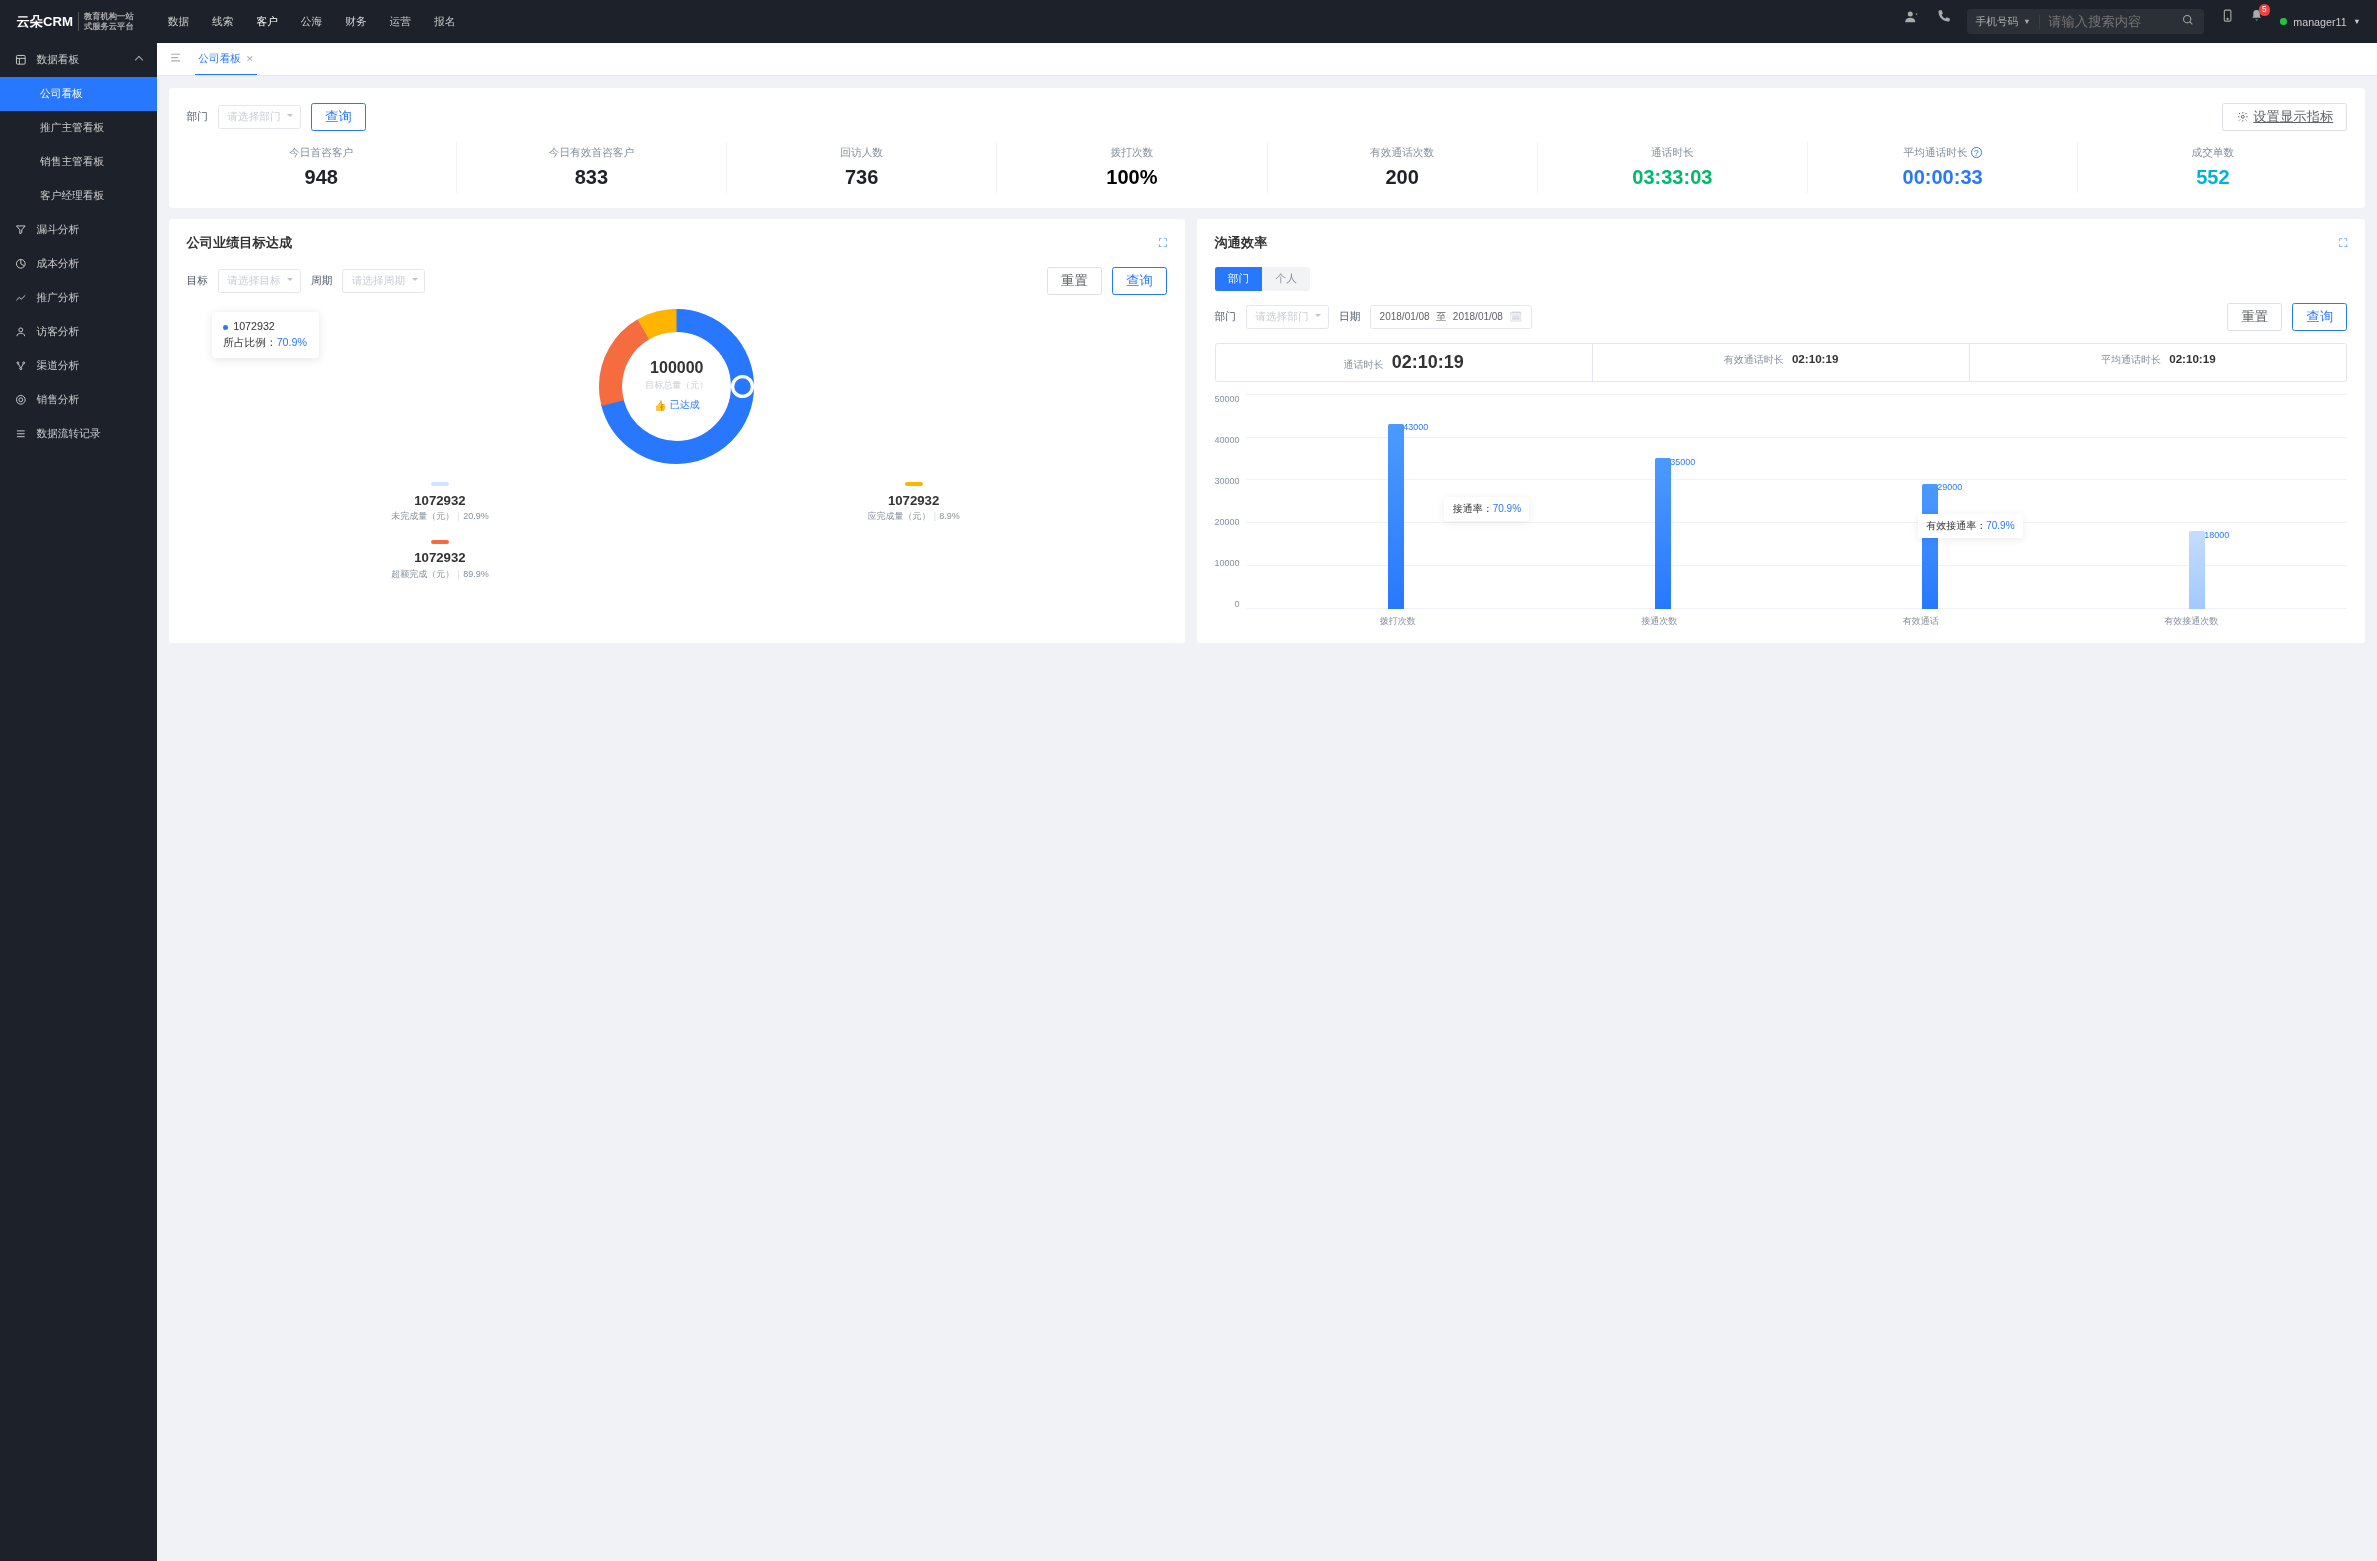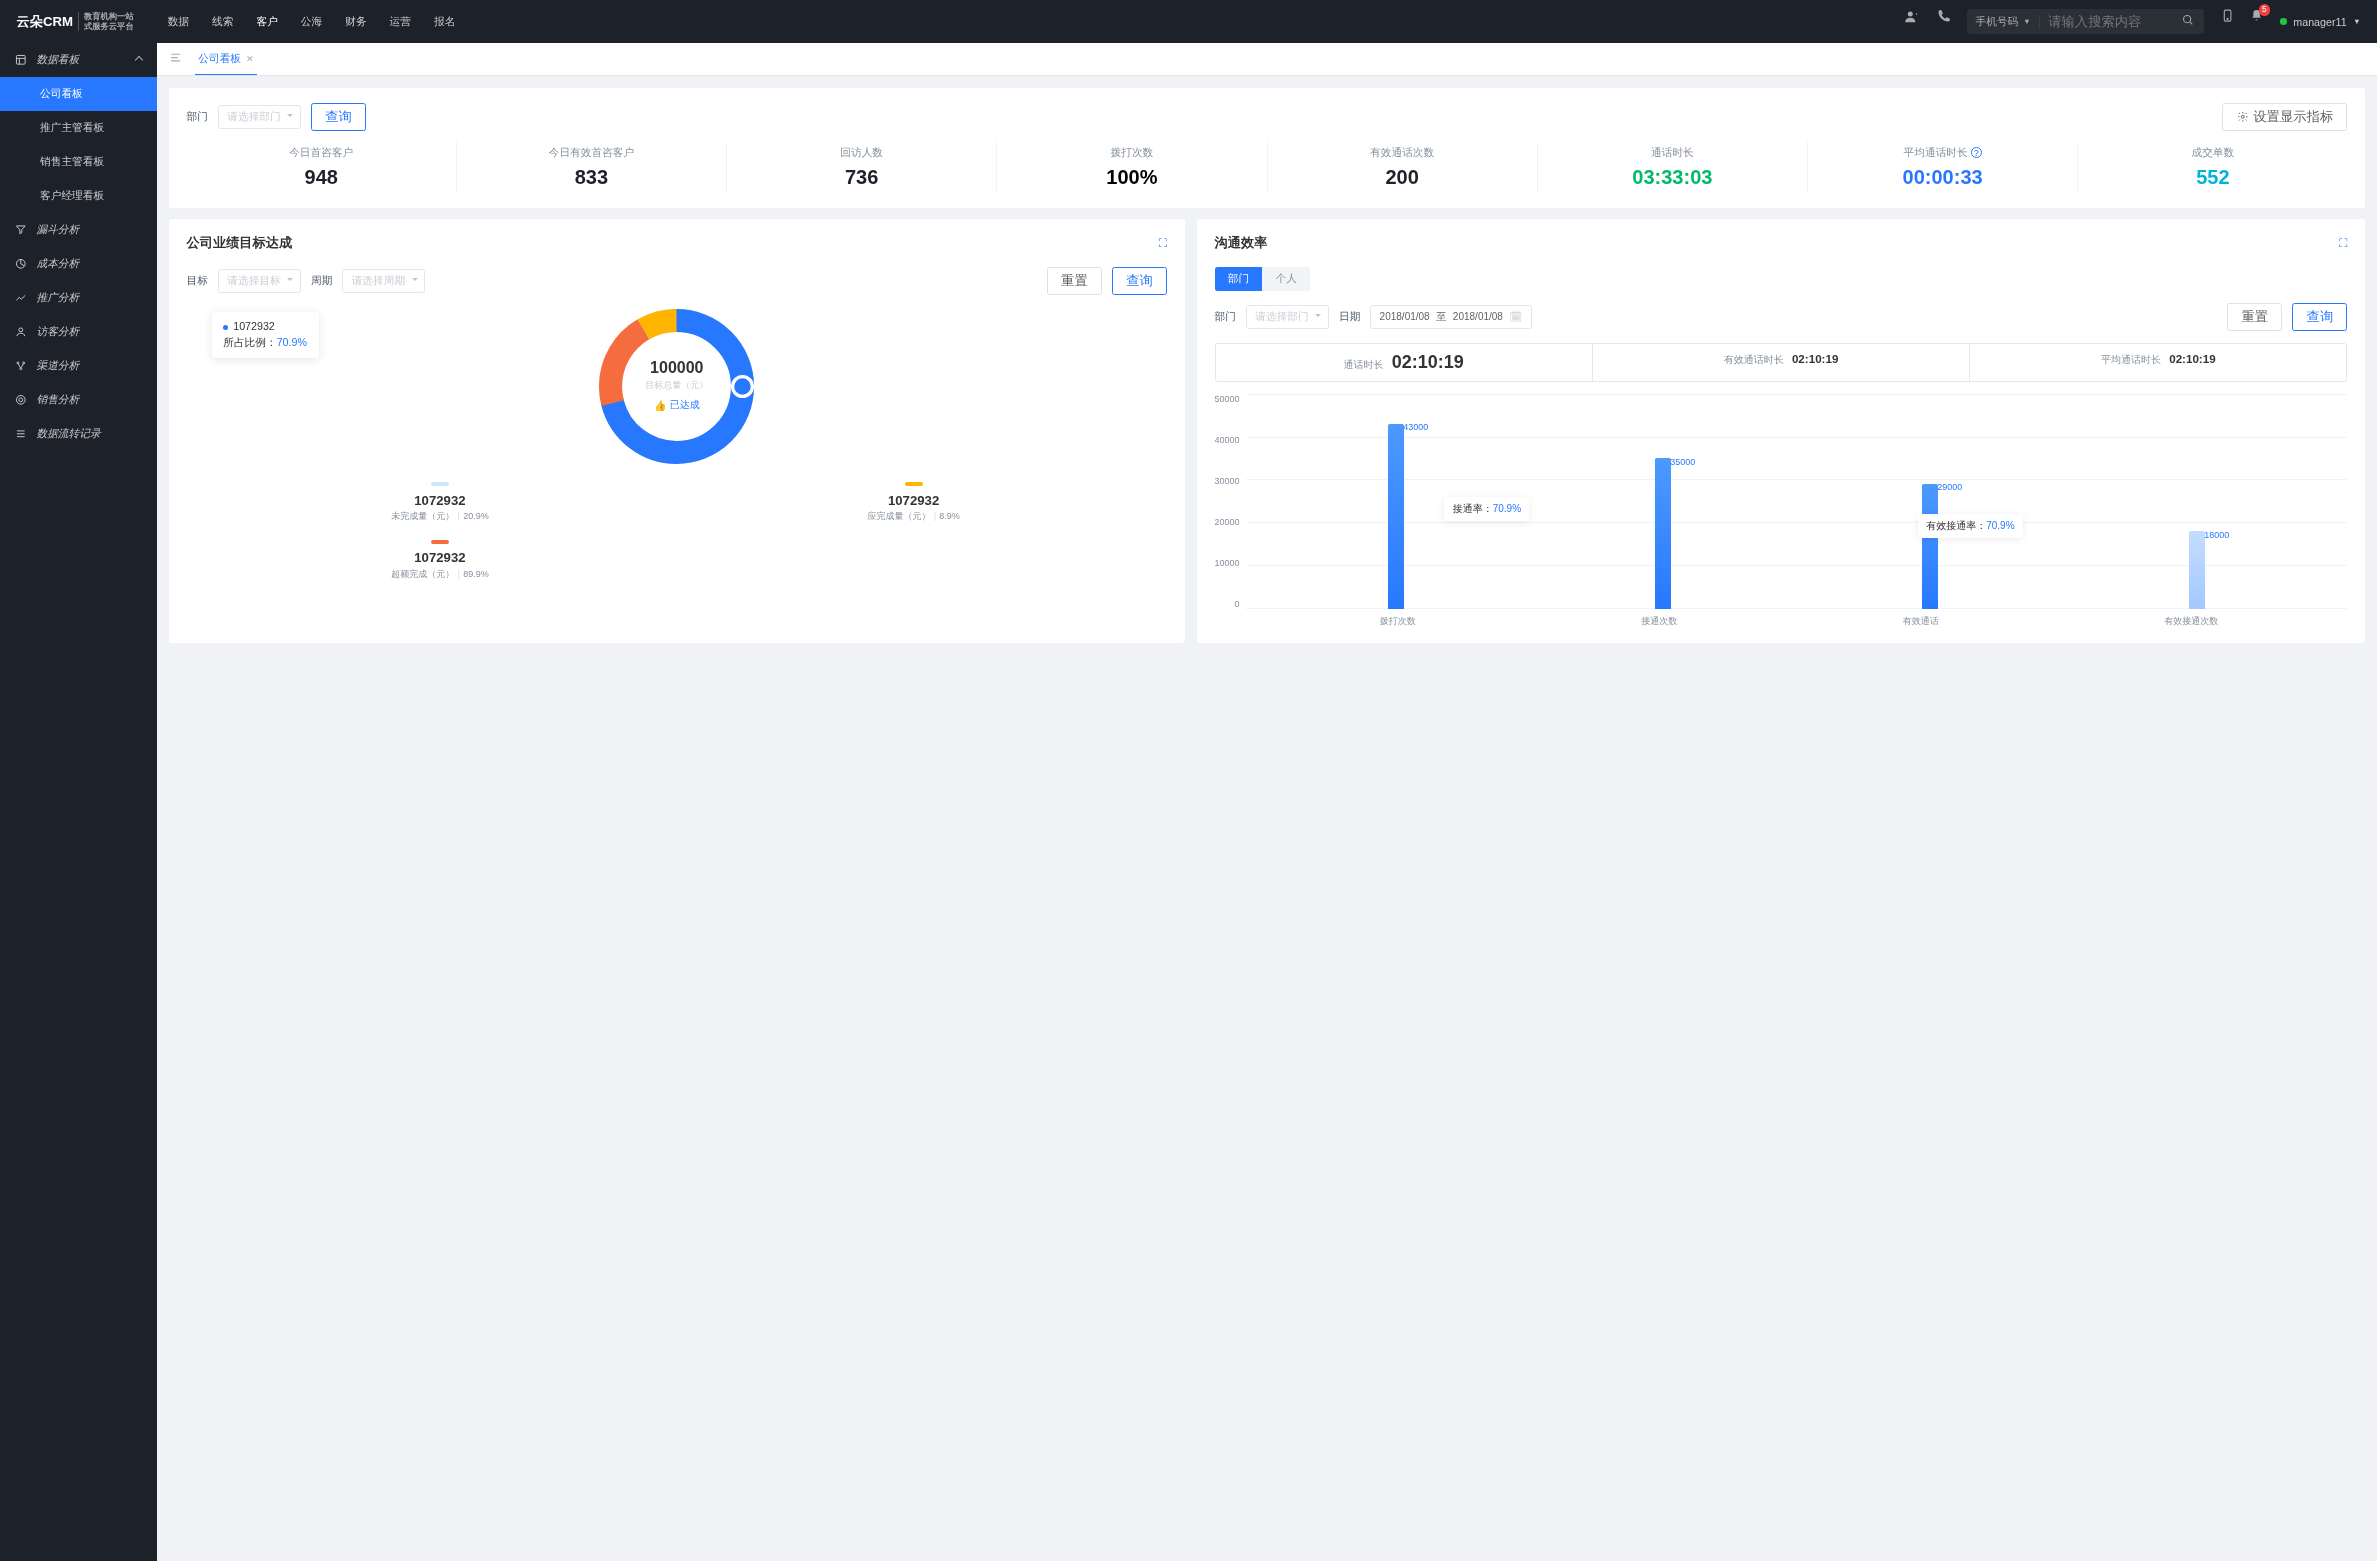--- a/index.html
+++ b/index.html
@@ -18,21 +18,21 @@
 .search-input { background: transparent; border: none; color: #22c55e; padding: 0 8.3px; width: 132px; outline: none; }
 .search-btn { padding: 0 10px; color: #aaa; cursor: pointer; }
 .header-icon { color: #aaa; cursor: pointer; position: relative; }
 .badge { position: absolute; top: -5px; right: -6.6px; background: #f53f3f; color: #fff; font-size: 8.3px; border-radius: 6.6px; padding: 0 3.3px; min-width: 11.6px; text-align: center; line-height: 11.6px; }
 .user { display: flex; align-items: center; gap: 6.6px; color: #ccc; cursor: pointer; }
 .status-dot { width: 6.6px; height: 6.6px; background: #23c343; border-radius: 50%; }
 
 
 .layout { display: flex; height: calc(100vh - 43px); min-height: 697px; }
 .sidebar { width: 157px; background: #1d2129; color: #ccc; overflow-y: auto; flex-shrink: 0; }
-.side-group { display: flex; align-items: center; padding: 10px 15px; cursor: pointer; gap: 8.3px; font-style: italic; }
+.side-group { display: flex; align-items: center; padding: 10px 15px; cursor: pointer; gap: 8.3px; }
 .side-group.open::after { content: ''; margin-left: auto; width: 5px; height: 5px; border-left: 0.8px solid #aaa; border-bottom: 0.8px solid #aaa; transform: rotate(135deg); }
 .side-sub { padding: 10px 15px 10px 40px; cursor: pointer; }
 .side-sub.active { background: #2878ff; color: #fff; }
 .side-icon { width: 13.2px; display: inline-flex; }
 
 
 .main { flex: 1; overflow-y: auto; background: #f0f2f5; }
 .tabs-bar { background: #fff; border-bottom: 0.8px solid #e5e6eb; padding: 0 11.6px; display: flex; align-items: center; height: 33px; gap: 13.2px; }
 .hamburger { color: #aaa; cursor: pointer; }
 .tab { color: #2878ff; border-bottom: 1.7px solid #2878ff; padding: 8.3px 3.3px; display: flex; align-items: center; gap: 5px; }
@@ -43,21 +43,21 @@
 .card-title { font-size: 13.2px; font-weight: 600; margin-bottom: 15px; }
 .card-hd { display: flex; align-items: center; justify-content: space-between; margin-bottom: 15px; }
 .card-hd .card-title { margin: 0; }
 
 .filter-row { display: flex; align-items: center; gap: 10px; }
 .lbl { color: #4e5969; }
 .select { border: 0.8px solid #e5e6eb; border-radius: 2.5px; padding: 4.1px 18px 4.1px 8.3px; color: #c9cdd4; cursor: pointer; position: relative; background: #fff; min-width: 83px; }
 .select::after { content: ''; position: absolute; right: 6.6px; top: 50%; transform: translateY(-50%); border: 3.3px solid transparent; border-top-color: #c0c4cc; }
 .btn { border: 0.8px solid #dcdfe6; background: #fff; border-radius: 2.5px; padding: 4.1px 13.2px; cursor: pointer; color: #606266; }
 .btn.primary { color: #2878ff; border-color: #2878ff; }
-.btn.ghost { display: flex; align-items: center; gap: 5px; }
+.btn.ghost { display: flex; align-items: center; gap: 5px; text-decoration: underline; }
 
 .stats-row { display: flex; margin-top: 11.6px; }
 .stat { flex: 1; text-align: center; border-right: 0.8px solid #f0f2f5; padding: 3.3px 0; }
 .stat:last-child { border-right: none; }
 .stat-label { color: #86909c; font-size: 10.7px; margin-bottom: 6.6px; display: flex; justify-content: center; align-items: center; gap: 3.3px; }
 .stat-value { font-size: 20px; font-weight: 700; }
 .info-icon { font-size: 9px; color: #2878ff; border: 0.8px solid #2878ff; border-radius: 50%; width: 10.7px; height: 10.7px; display: inline-flex; align-items: center; justify-content: center; }
 
 .row2 { display: grid; grid-template-columns: 1fr 1.15fr; gap: 11.6px; }
 

